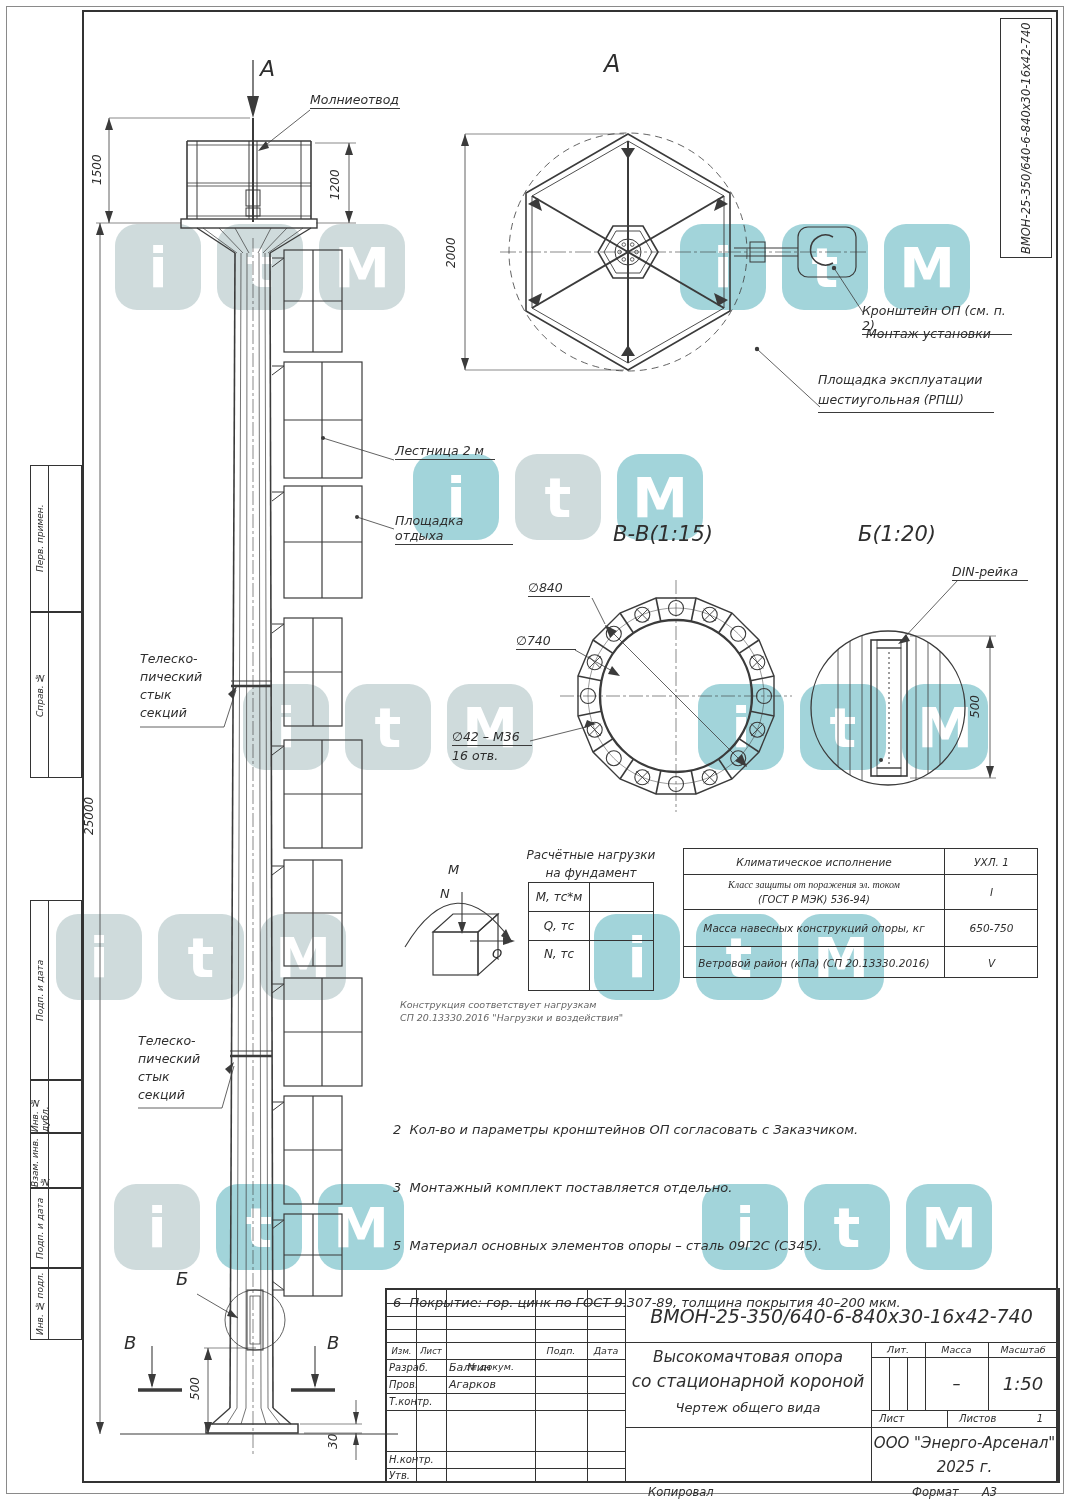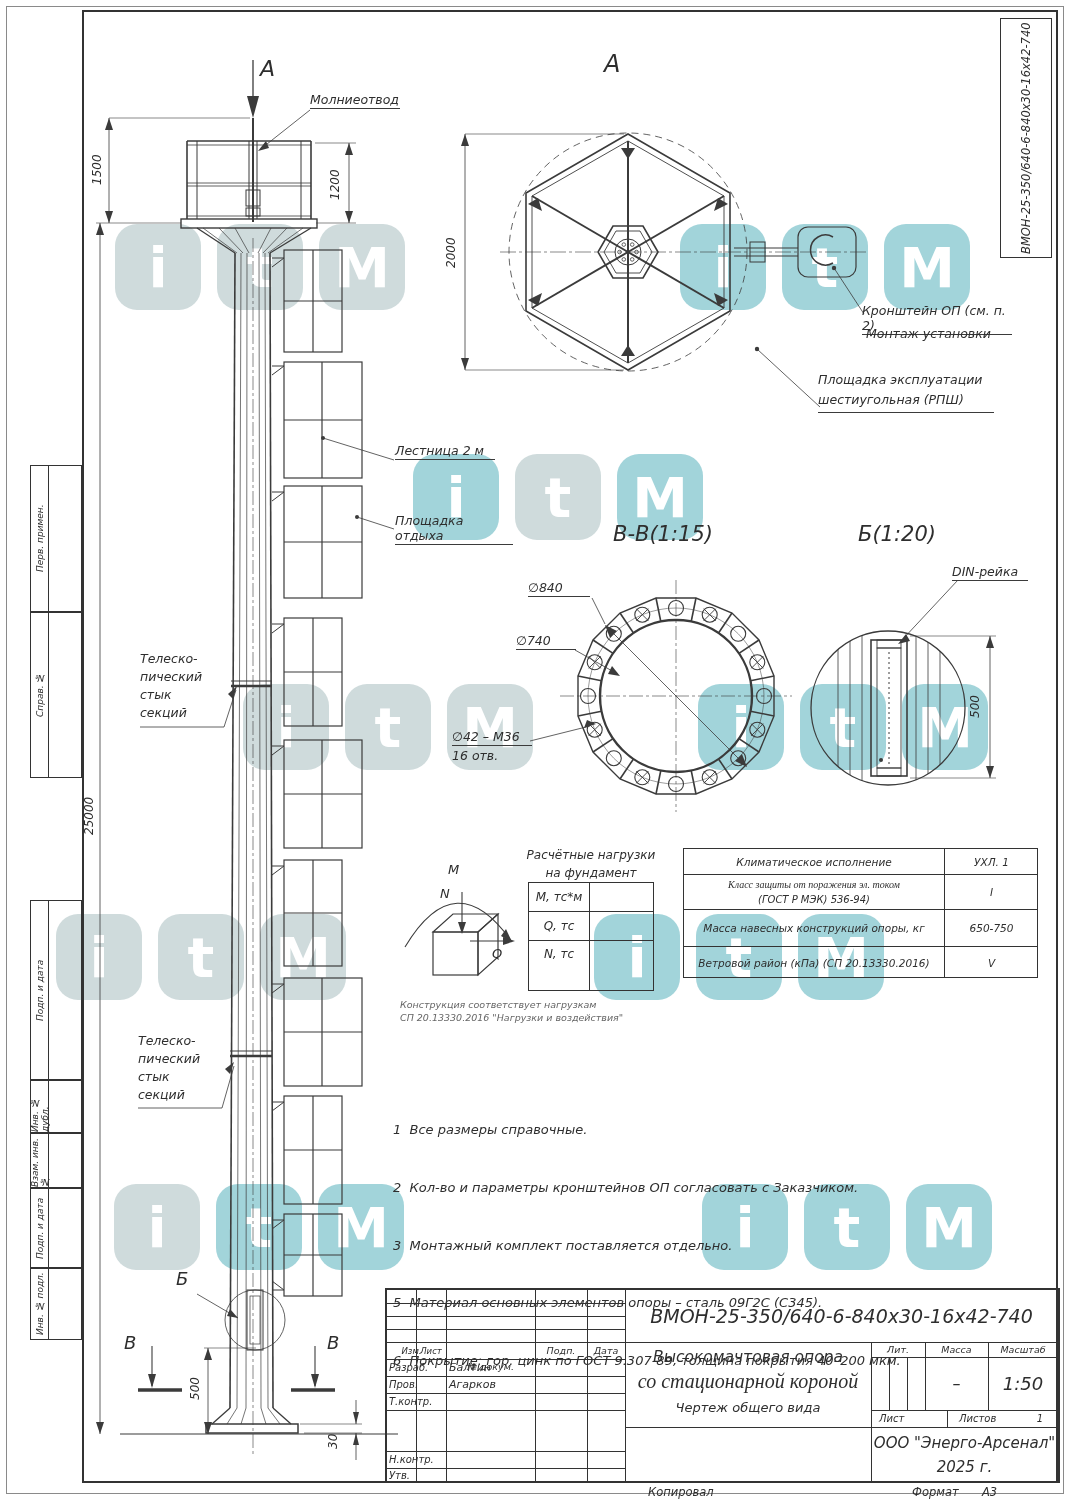--- a/index.html
+++ b/index.html
@@ -523,21 +523,20 @@
     <div class="cell g" style="left:0;top:25px;width:260px;height:20px;font-size:10px;font-family:Liberation Serif, serif;">Класс защиты от поражения эл. током</div>
     <div class="cell g" style="left:0;top:41px;width:260px;height:18px;font-size:10px;">(ГОСТ Р МЭК) 536-94)</div>
     <div class="cell g" style="left:260px;top:25px;width:95px;height:35px;font-size:10.5px;">I</div>
     <div class="cell g" style="left:0;top:60px;width:260px;height:37px;font-size:10.5px;">Масса навесных конструкций опоры, кг</div>
     <div class="cell g" style="left:260px;top:60px;width:95px;height:37px;font-size:10.5px;">650-750</div>
     <div class="cell g" style="left:0;top:97px;width:260px;height:33px;font-size:10.5px;">Ветровой район (кПа) (СП 20.13330.2016)</div>
     <div class="cell g" style="left:260px;top:97px;width:95px;height:33px;font-size:10.5px;">V</div>
   </div>
 
   <div class="abs txt g" style="left:393px;top:1082px;width:610px;font-size:13px;line-height:19.2px;white-space:pre;">
-    <div>1  Все размеры справочные.</div>
     <div>2  Кол-во и параметры кронштейнов ОП согласовать с Заказчиком.</div>
     <div>3  Монтажный комплект поставляется отдельно.</div>
     <div>5  Материал основных элементов опоры – сталь 09Г2С (С345).</div>
     <div>6  Покрытие: гор. цинк по ГОСТ 9.307-89, толщина покрытия 40–200 мкм.</div>
     
     
     
   </div>
 
   <div class="abs tbl" style="left:385px;top:1288px;width:675px;height:195px;border:2px solid #333;z-index:4;">
@@ -562,34 +561,34 @@
     <div class="vline" style="left:200px;top:0;height:191px;"></div>
     <div class="vline" style="left:238px;top:0;height:191px;border-left-width:1.6px;"></div>
     <div class="vline" style="left:484px;top:52px;height:139px;border-left-width:1.6px;"></div>
     <div class="vline" style="left:502px;top:67px;height:53px;"></div>
     <div class="vline" style="left:520px;top:67px;height:53px;"></div>
     <div class="vline" style="left:538px;top:52px;height:68px;"></div>
     <div class="vline" style="left:601px;top:52px;height:68px;"></div>
     <div class="vline" style="left:560px;top:120px;height:17px;"></div>
 
     <div class="cell g" style="left:238px;top:0;width:433px;height:52px;font-size:19px;">ВМОН-25-350/640-6-840х30-16х42-740</div>
-    <div class="cell g" style="left:0;top:52px;width:29px;height:17px;font-size:8.5px;margin-left:10px;">Изм.</div>
+    <div class="cell g" style="left:0;top:52px;width:29px;height:17px;font-size:8.5px;">Изм.</div>
     <div class="cell g" style="left:29px;top:52px;width:30px;height:17px;font-size:8.5px;">Лист</div>
     <div class="cell g" style="left:59px;top:68px;width:89px;height:17px;font-size:9.5px;">№ докум.</div>
     <div class="cell g" style="left:148px;top:52px;width:52px;height:17px;font-size:9.5px;">Подп.</div>
     <div class="cell g" style="left:200px;top:52px;width:38px;height:17px;font-size:9.5px;">Дата</div>
     <div class="cell g" style="left:2px;top:69px;width:57px;height:17px;justify-content:flex-start;font-size:10px;">Разраб.</div>
     <div class="cell g" style="left:62px;top:69px;width:86px;height:17px;justify-content:flex-start;font-size:11px;">Балтин</div>
     <div class="cell g" style="left:2px;top:86px;width:57px;height:17px;justify-content:flex-start;font-size:10px;">Пров.</div>
     <div class="cell g" style="left:62px;top:86px;width:86px;height:17px;justify-content:flex-start;font-size:11px;">Агарков</div>
     <div class="cell g" style="left:2px;top:103px;width:57px;height:17px;justify-content:flex-start;font-size:10px;text-align:right;">Т.контр.</div>
     <div class="cell g" style="left:2px;top:161px;width:57px;height:17px;justify-content:flex-start;font-size:10px;">Н.контр.</div>
     <div class="cell g" style="left:2px;top:178px;width:57px;height:15px;justify-content:flex-start;font-size:10px;">Утв.</div>
     <div class="cell g" style="left:238px;top:55px;width:246px;height:24px;font-size:15.5px;">Высокомачтовая опора</div>
-    <div class="cell g" style="left:238px;top:79px;width:246px;height:24px;font-size:20px;font-family:Liberation Serif, serif;">со стационарной короной</div>
+    <div class="cell g" style="left:238px;top:79px;width:246px;height:24px;font-size:17px;">со стационарной короной</div>
     <div class="cell g" style="left:238px;top:106px;width:246px;height:22px;font-size:13px;">Чертеж общего вида</div>
     <div class="cell g" style="left:484px;top:52px;width:54px;height:15px;font-size:9.5px;">Лит.</div>
     <div class="cell g" style="left:538px;top:52px;width:63px;height:15px;font-size:9.5px;">Масса</div>
     <div class="cell g" style="left:601px;top:52px;width:70px;height:15px;font-size:9.5px;">Масштаб</div>
     <div class="cell g" style="left:538px;top:67px;width:63px;height:53px;font-size:16px;">–</div>
     <div class="cell g" style="left:601px;top:67px;width:70px;height:53px;font-size:18px;">1:50</div>
     <div class="cell g" style="left:492px;top:120px;width:50px;height:17px;justify-content:flex-start;font-size:10px;">Лист</div>
     <div class="cell g" style="left:572px;top:120px;width:60px;height:17px;justify-content:flex-start;font-size:10px;">Листов</div>
     <div class="cell g" style="left:640px;top:120px;width:26px;height:17px;font-size:10px;">1</div>
     <div class="cell g" style="left:484px;top:139px;width:187px;height:28px;font-size:15px;">ООО "Энерго-Арсенал"</div>

